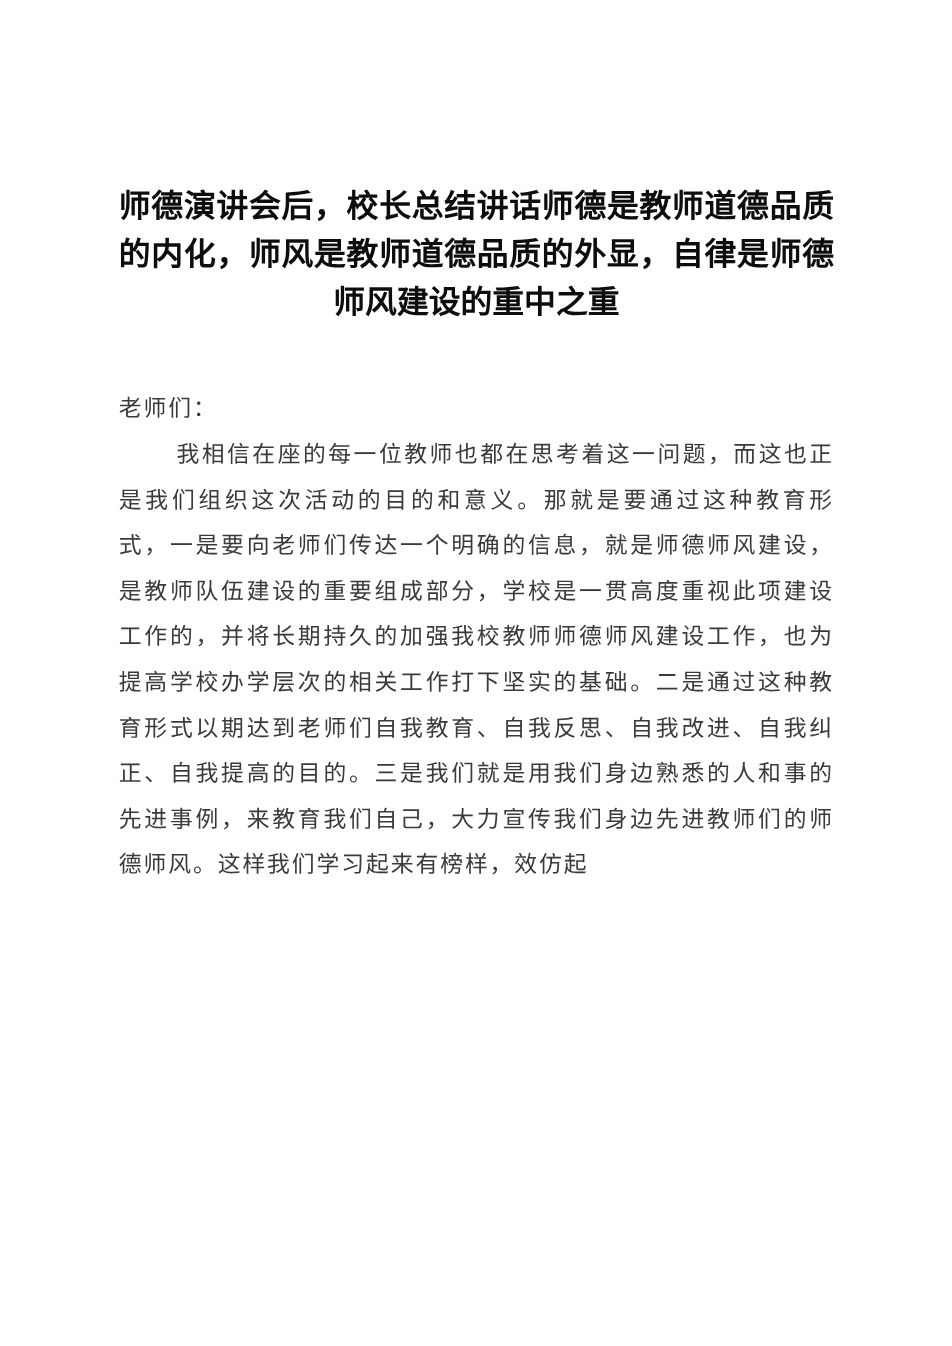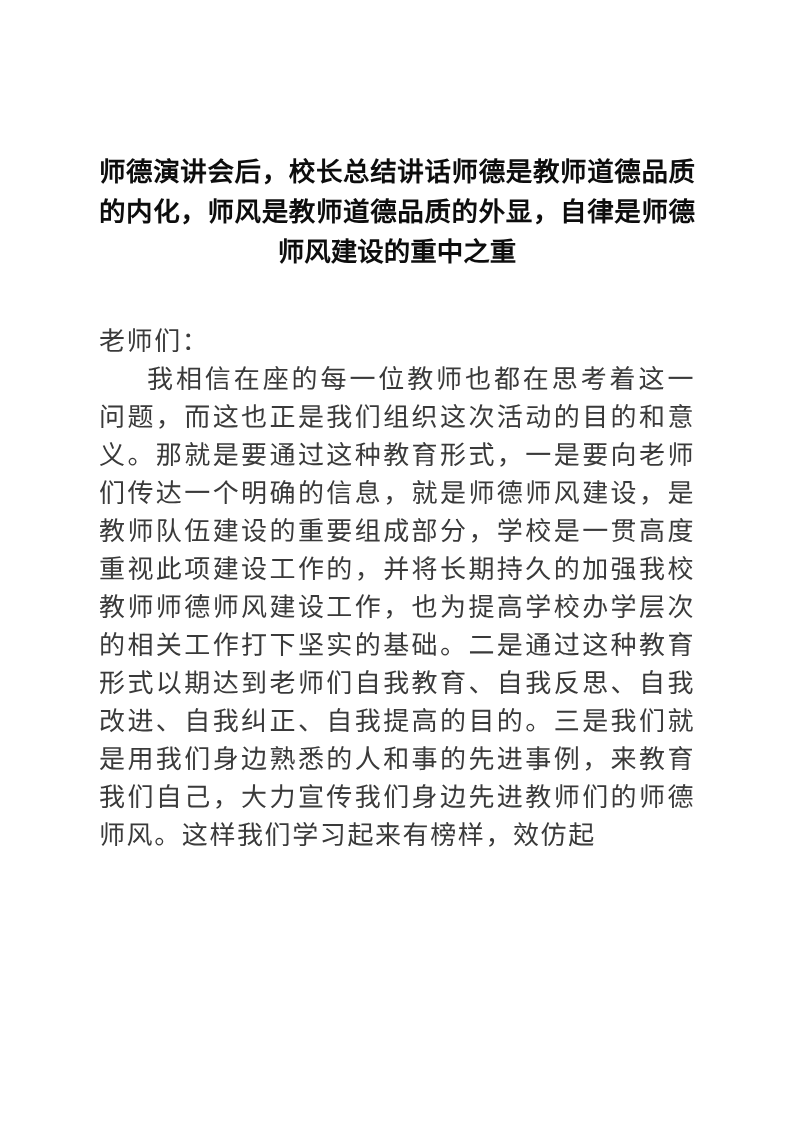--- a/index.html
+++ b/index.html
@@ -40,21 +40,21 @@
     letter-spacing: 0px;
     padding-top: 152px;
     -webkit-font-smoothing: none;
   }
 
   
   .para {
     margin: 0;
     padding: 0;
     font-family: "Liberation Serif", "DejaVu Serif", serif;
-    font-size: 26px;
+    font-size: 19px;
     line-height: 38px;
     color: #3a3a3a;
     text-align: justify;
     text-align-last: left;
     letter-spacing: 1.6px;
   }
 
   .para.salutation {
     margin-top: 51px;
   }

